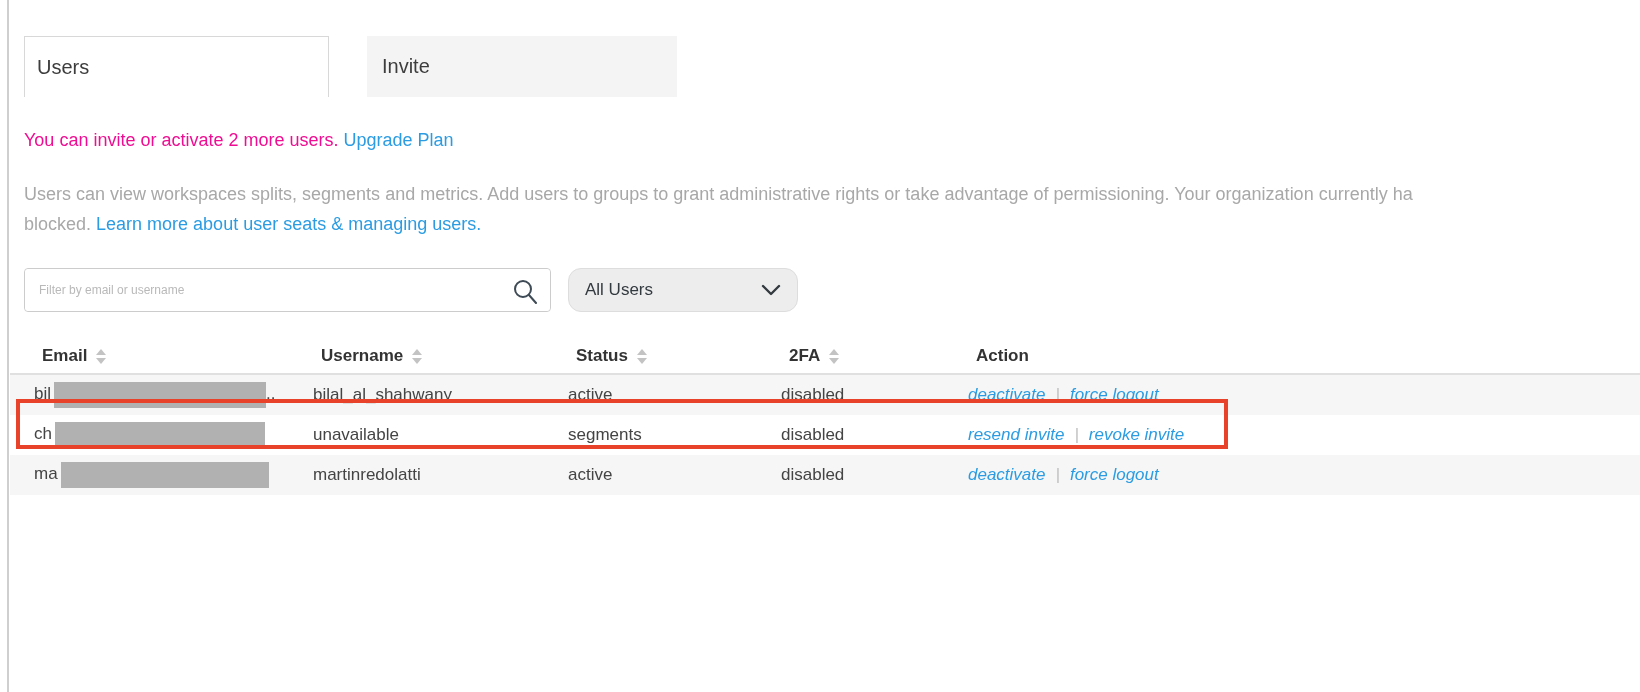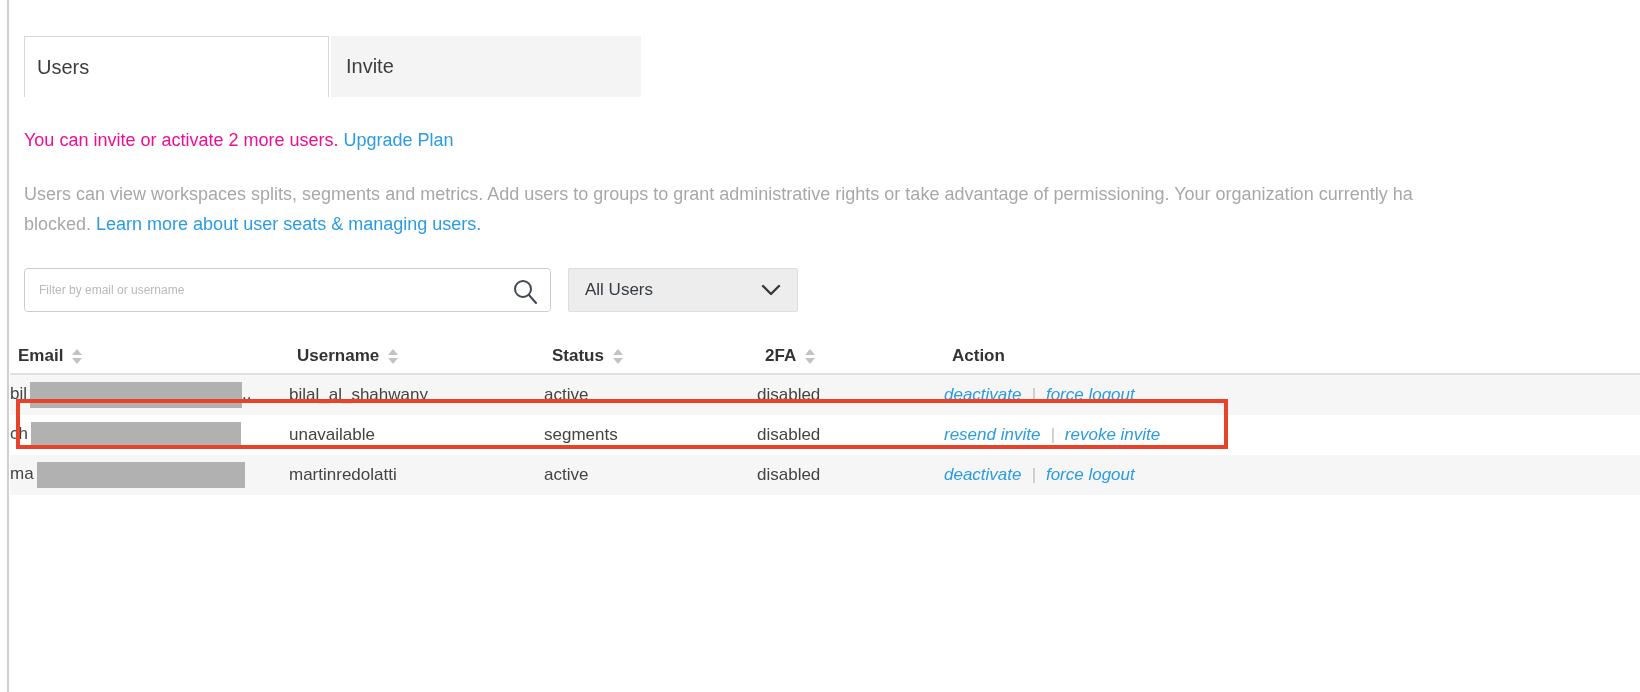--- a/index.html
+++ b/index.html
@@ -13,21 +13,21 @@
     color: #3c3c3c;
   }
   .panel-divider {
     position: absolute; left: 7px; top: 0;
     width: 2px; height: 692px;
     background: #cfcfcf;
   }
   .content { position: absolute; left: 0; top: 0; width: 1640px; height: 692px; }
 
   
-  .tabs { display: flex; margin: 36px 0 0 24px; }
+  .tabs { display: flex; margin: 36px 0 0 24px; gap: 36px; }
   .tab {
     height: 61px; display: flex; align-items: center;
     font-size: 20px; color: #3d3d3d; cursor: pointer;
   }
   .tab.active {
     width: 305px; background: #ffffff;
     border: 1px solid #d8d8d8; border-bottom: none;
     padding-left: 12px;
   }
   .tab.inactive {
@@ -56,31 +56,32 @@
   .search-box input {
     width: 100%; height: 100%; border: none; outline: none;
     border-radius: 4px; padding: 0 48px 0 14px;
     font-size: 12px; color: #444444;
     font-family: "Liberation Sans", sans-serif;
   }
   .search-box input::placeholder { color: #b9b9b9; opacity: 1; }
   .search-icon { position: absolute; right: 12px; top: 9px; width: 26px; height: 26px; }
   .dropdown {
     margin-left: 17px; width: 230px; height: 44px;
-    background: #ededed; border: 1px solid #dddddd; border-radius: 2px;
+    background: #ededed; border: 1px solid #dddddd; border-radius: 13px;
     display: flex; align-items: center; justify-content: space-between;
     padding: 0 16px; font-size: 17px; color: #333a40; cursor: pointer;
   }
 
   
   .table { margin: 27px 0 0 10px; width: 1630px; }
   .thead, .row {
     display: grid;
     grid-template-columns: 279px 255px 213px 187px auto;
     align-items: center;
+    padding-left: 24px;
   }
   .thead {
     height: 36px;
     font-size: 17px; font-weight: bold; color: #333333;
     border-bottom: 2px solid #e0e0e0;
   }
   .th { display: flex; align-items: center; padding-left: 8px; }
   .sort-icon { display: inline-flex; flex-direction: column; margin-left: 9px; cursor: pointer; }
   .tri-up {
     width: 0; height: 0;

